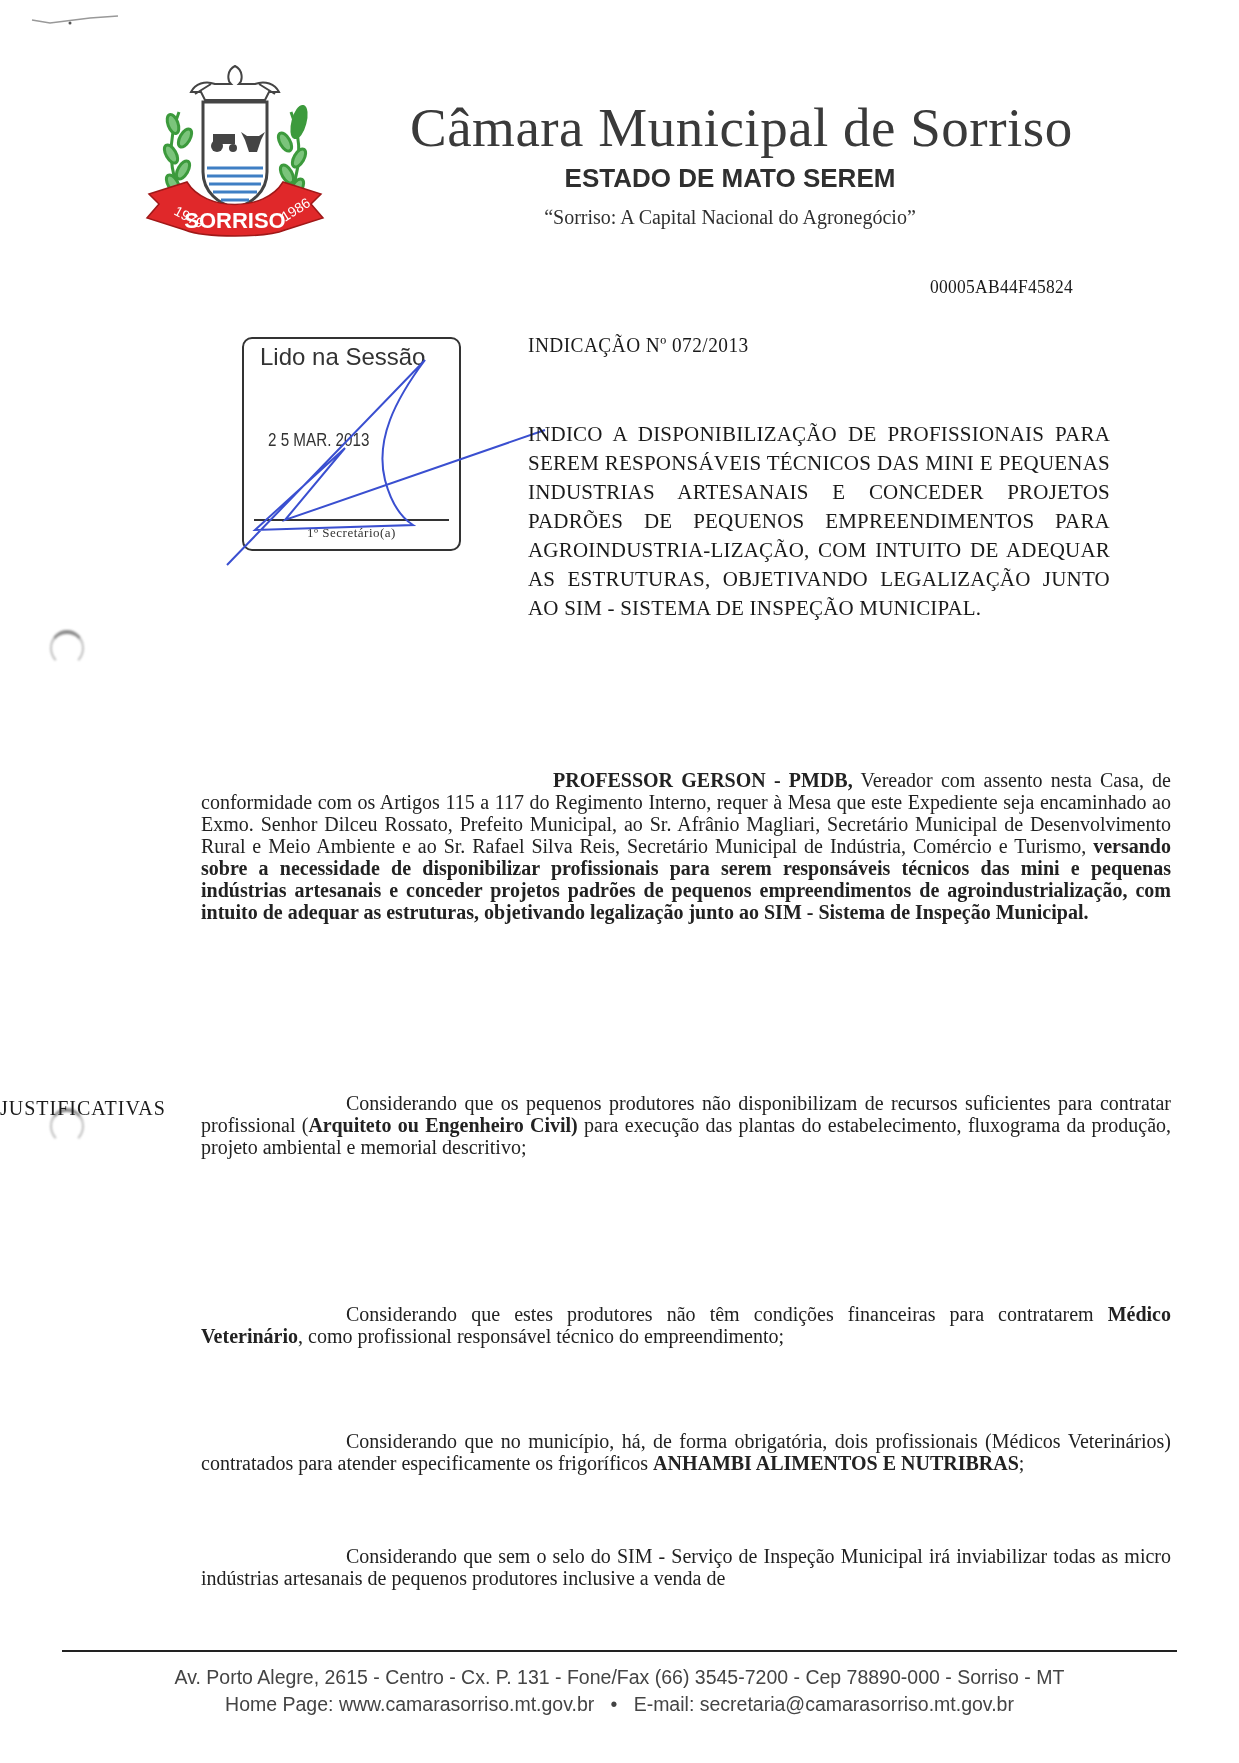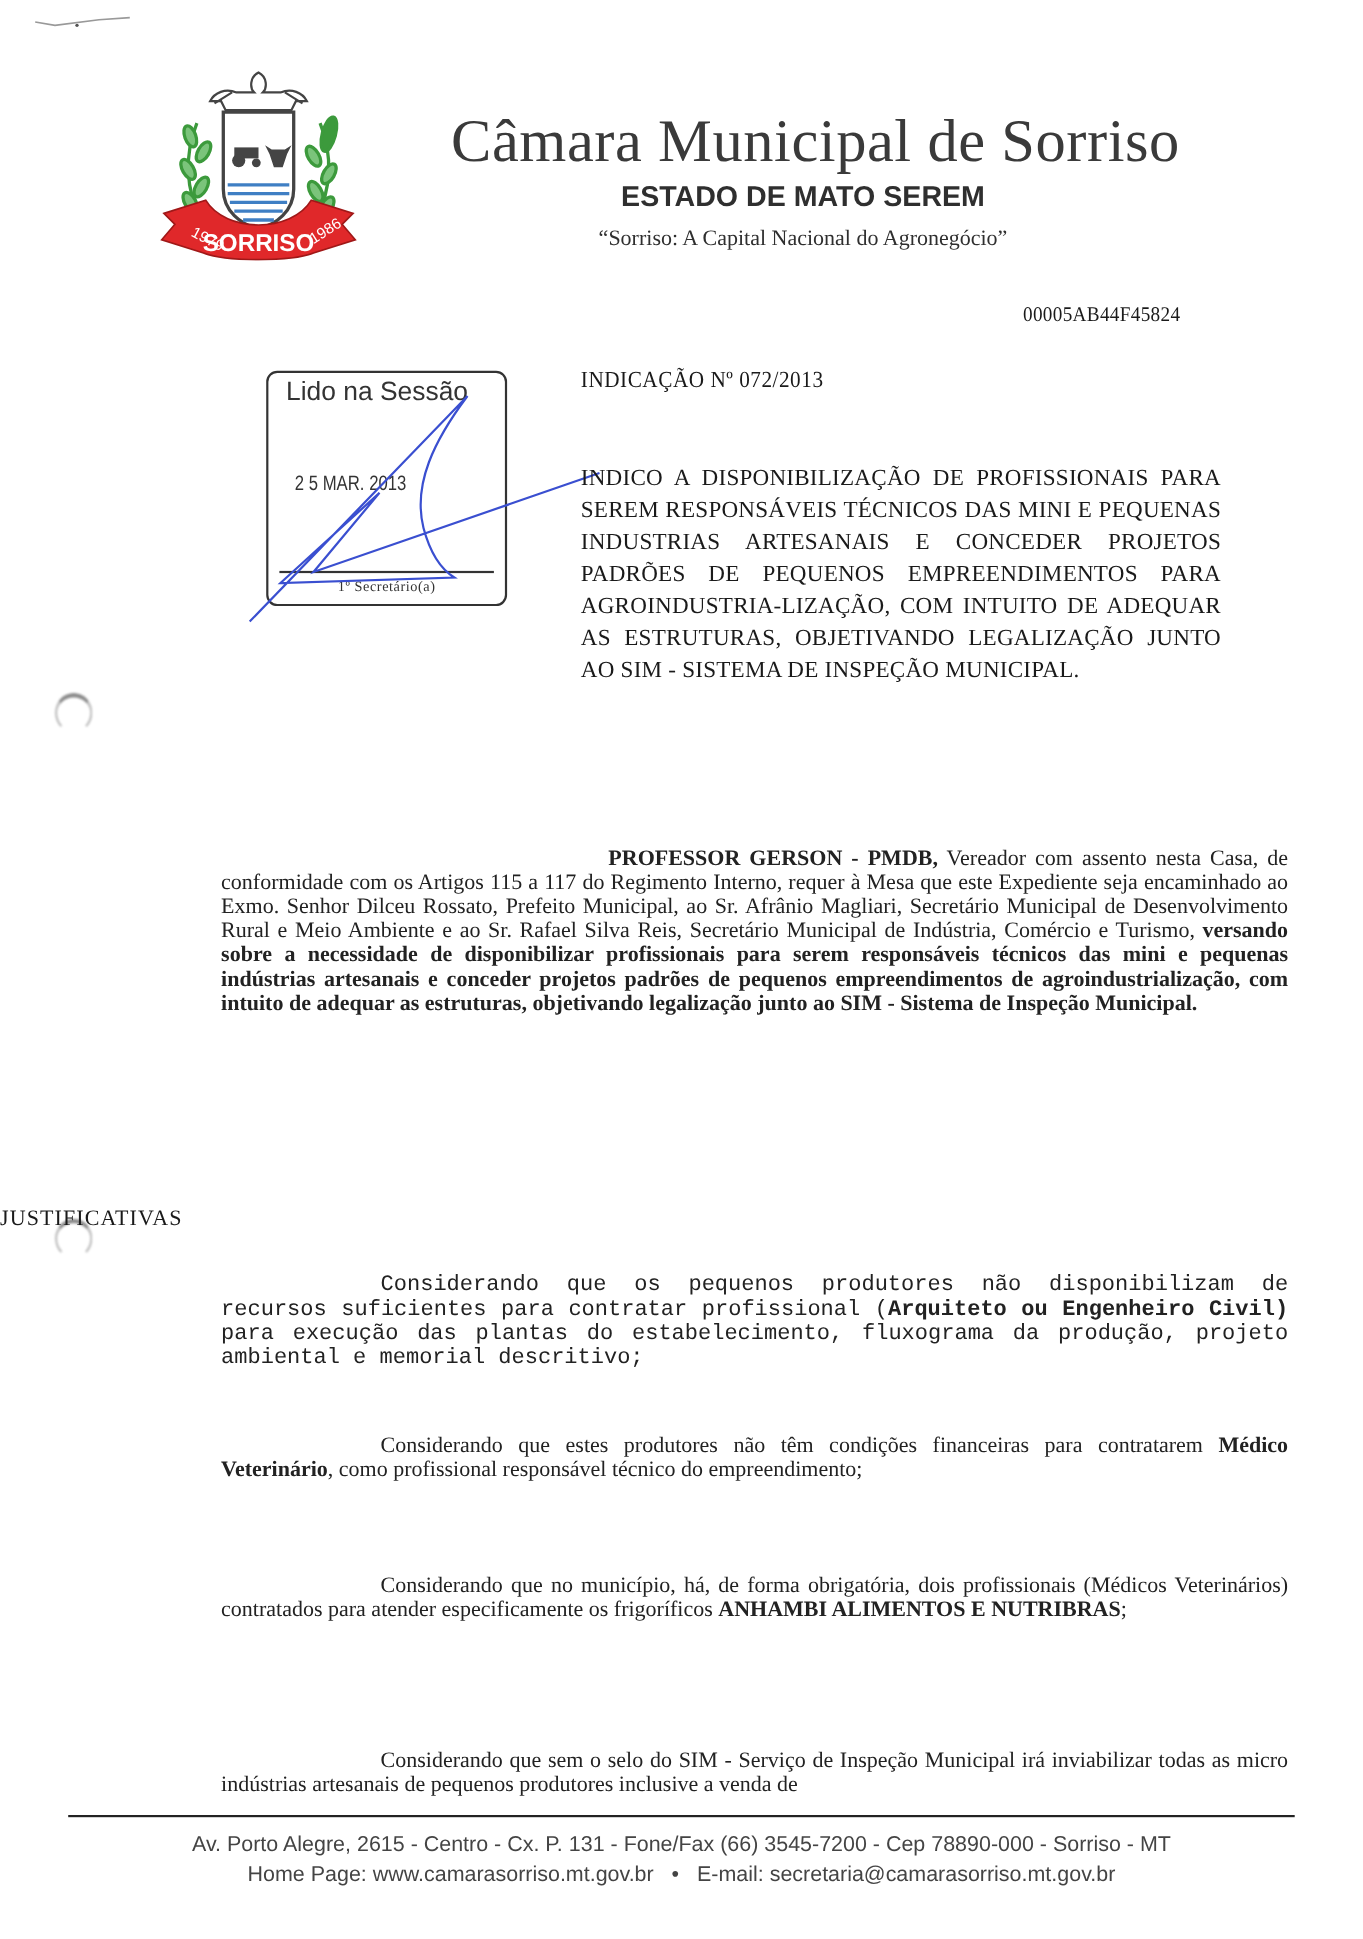--- a/index.html
+++ b/index.html
@@ -47,24 +47,24 @@
       transform: scaleX(0.92); transform-origin: left; white-space: nowrap; }
 
     .ementa { left: 528px; top: 420px; width: 582px; font-size: 21px; line-height: 29px;
       text-align: justify; text-align-last: left; letter-spacing: 0.2px; }
 
     .body-text { left: 174px; width: 970px; font-size: 20px; line-height: 22px;
       text-align: justify; color: #222; margin-left: 27px; }
     .para-main { top: 769px; text-indent: 352px; }
     .justificativas { left: 0; width: 1239px; top: 1097px; font-size: 20px;
       letter-spacing: 1px; }
-    .para-j1 { top: 1158px; text-indent: 145px; font-family: Liberation Mono, monospace; }
+    .para-j1 { top: 1092px; text-indent: 145px; }
     .para-j2 { top: 1303px; text-indent: 145px; }
     .para-j3 { top: 1430px; text-indent: 145px; }
-    .para-j4 { top: 1589px; text-indent: 145px; }
+    .para-j4 { top: 1545px; text-indent: 145px; }
     b { font-weight: bold; }
 
     .footer-rule { left: 62px; top: 1650px; width: 1115px; height: 2px; background: #222; }
     .footer-line { left: 0; width: 1239px; text-align: center;
       font-family: Liberation Sans, sans-serif; font-size: 19.5px; color: #444; }
     .footer-1 { top: 1666px; }
     .footer-2 { top: 1693px; }
   </style>
 </head>
 <body>

